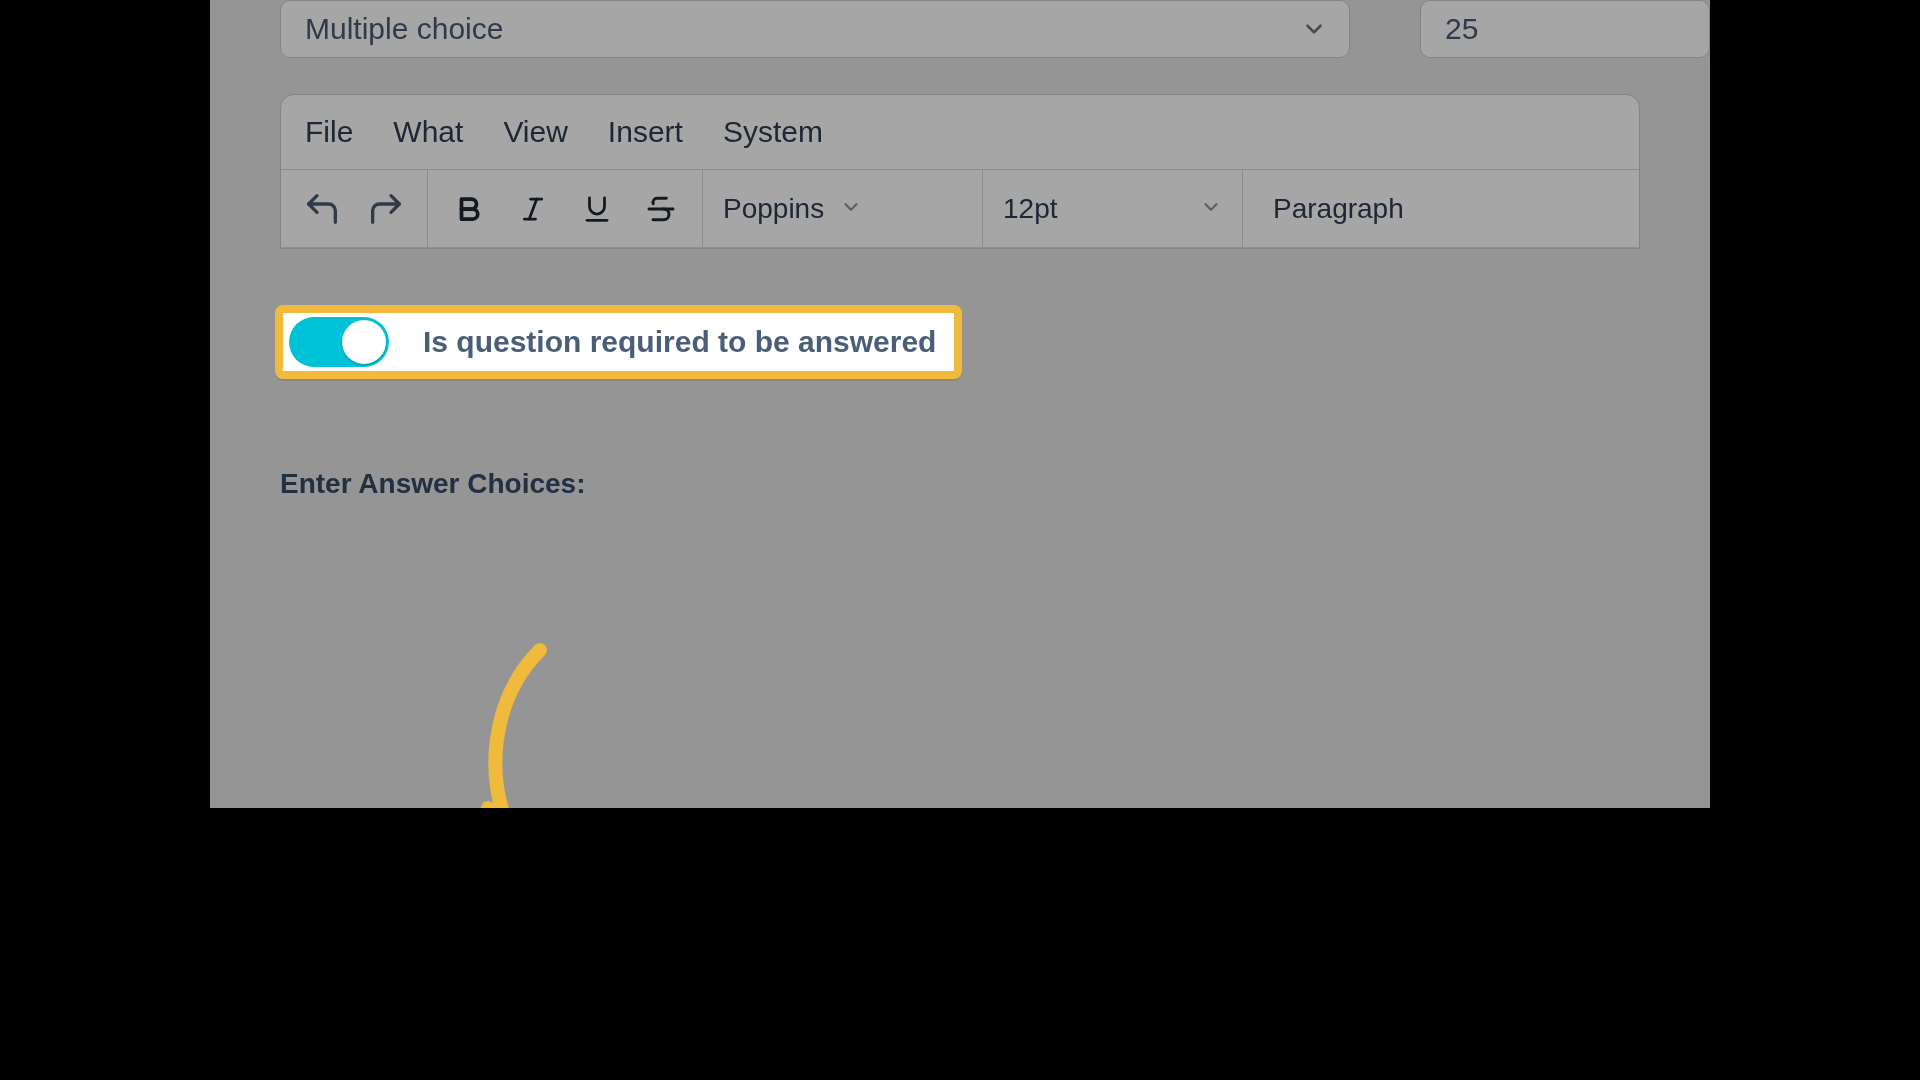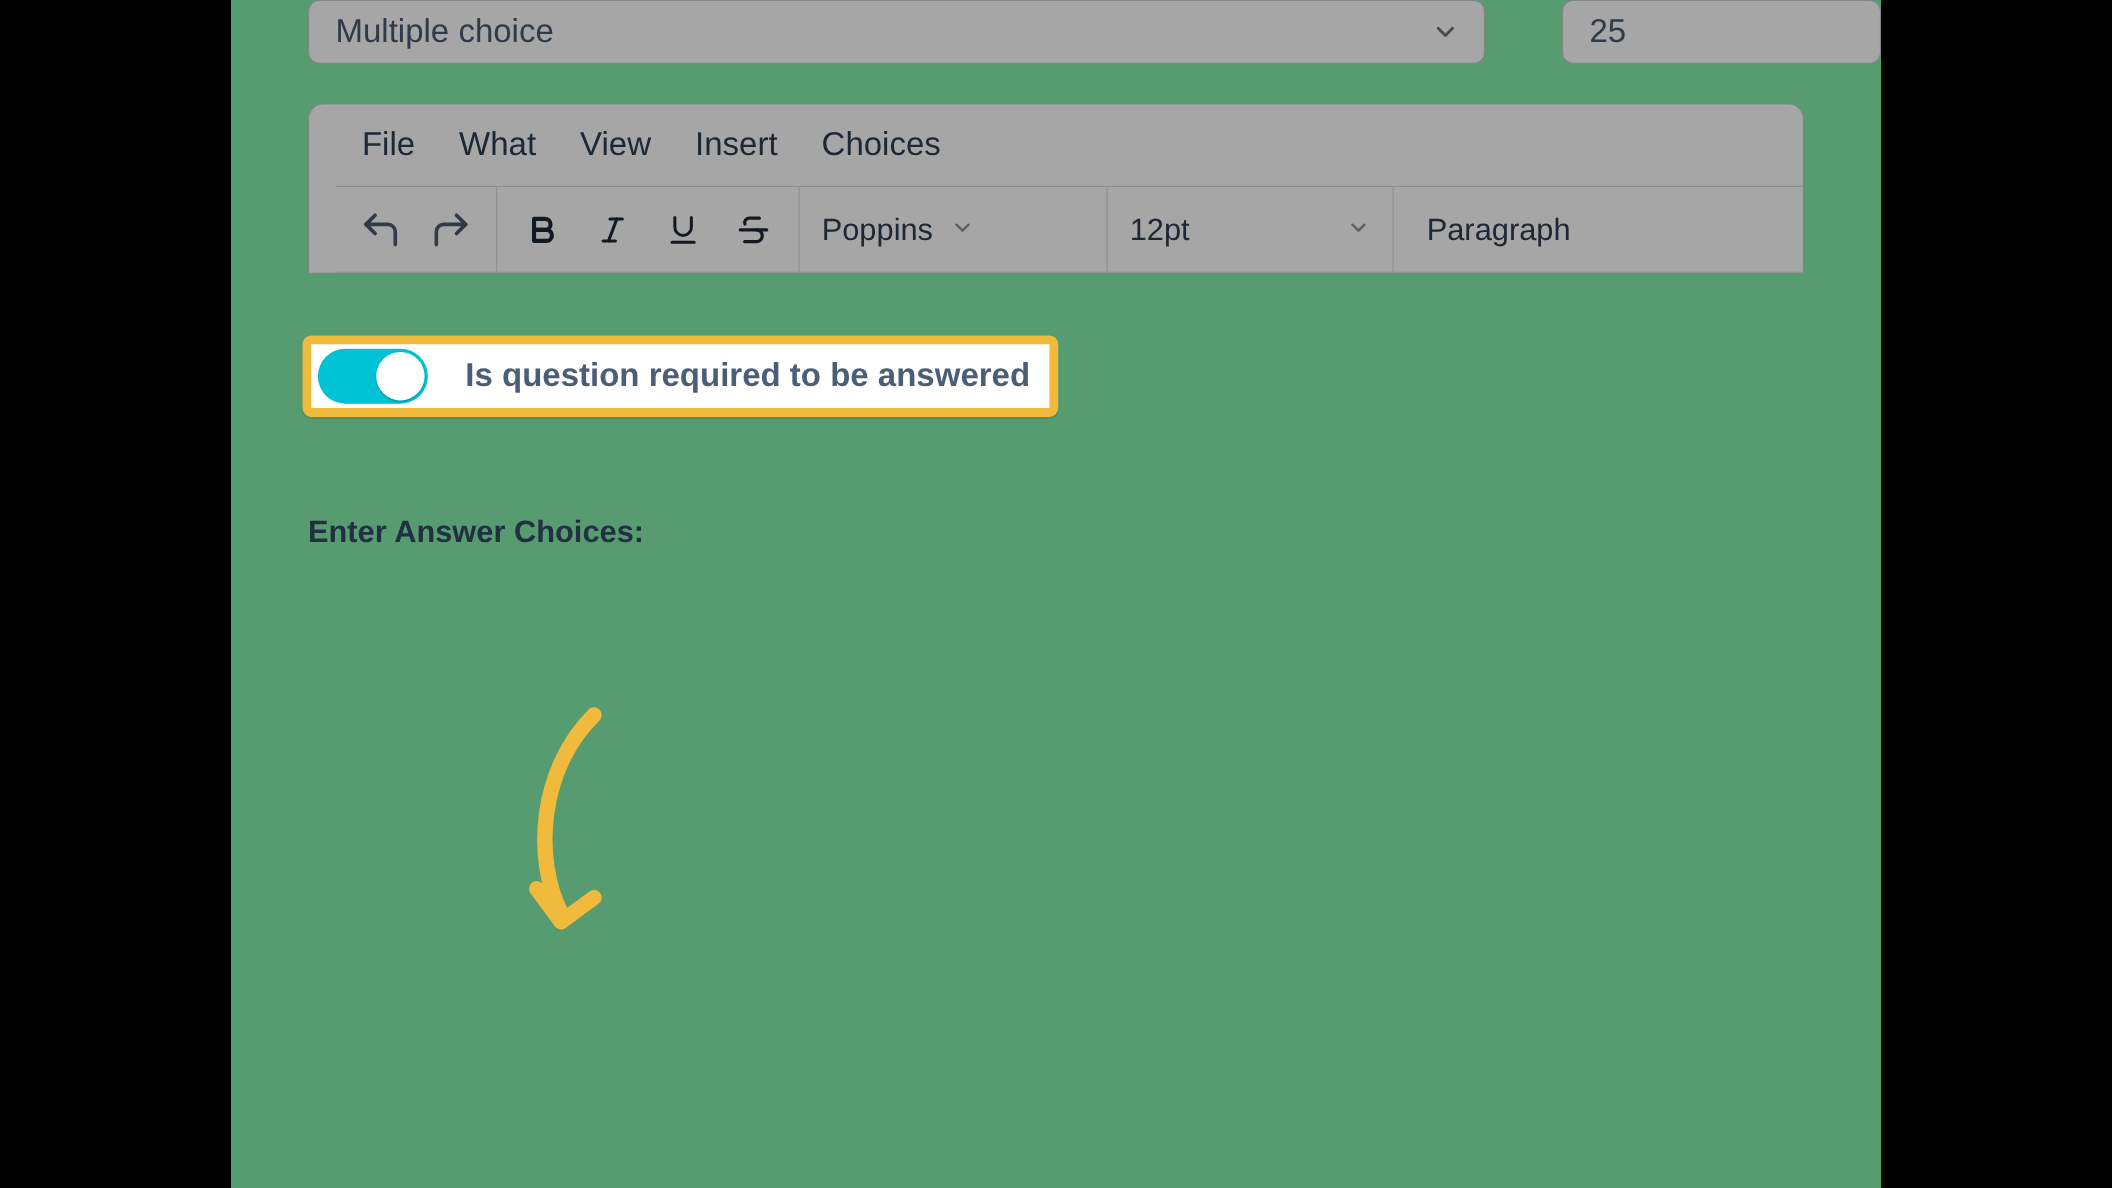--- a/index.html
+++ b/index.html
@@ -9,22 +9,22 @@
       background: #000;
       font-family: -apple-system, BlinkMacSystemFont, "Segoe UI", Arial, sans-serif;
       overflow: hidden;
       position: relative;
     }
     .viewport {
       position: absolute;
       left: 210px;
       top: 0;
       width: 1500px;
-      height: 1080px;
-      background: #86efac;
+      height: 808px;
+      background: #e5e5e5;
       overflow: hidden;
     }
     .dim-overlay {
       position: absolute;
       inset: 0;
       background: rgba(0,0,0,0.35);
       z-index: 10;
       pointer-events: none;
     }
     .form-area {
@@ -61,21 +61,20 @@
       font-weight: 700;
       color: #354a64;
       margin-top: 30px;
     }
     .editor-wrap {
       margin-top: 36px;
       border: 1px solid #c8ccd0;
       border-radius: 14px 14px 0 0;
       background: #fff;
       overflow: hidden;
-      padding-left: 24px;
     }
     .menu-bar {
       display: flex;
       gap: 40px;
       padding: 20px 24px;
       font-size: 30px;
       color: #2f3d50;
       border-bottom: 1px solid #d6dade;
     }
     .toolbar {
@@ -197,21 +196,21 @@
       </div>
     </div>
 
 
     <div class="editor-wrap">
       <div class="menu-bar">
         <span>File</span>
         <span>What</span>
         <span>View</span>
         <span>Insert</span>
-        <span>Choices</span>
+        <span>System</span>
       </div>
       <div class="toolbar">
         <div class="tb-group">
           <div class="tb-icon-btn">
             <svg width="40" height="40" viewBox="0 0 24 24" fill="none" stroke="#4b5b6e" stroke-width="2" stroke-linecap="round" stroke-linejoin="round">
                 <polyline points="9 14 4 9 9 4"></polyline>
                 <path d="M20 20v-7a4 4 0 0 0-4-4H4"></path>
               </svg>
           </div>
           <div class="tb-icon-btn">

